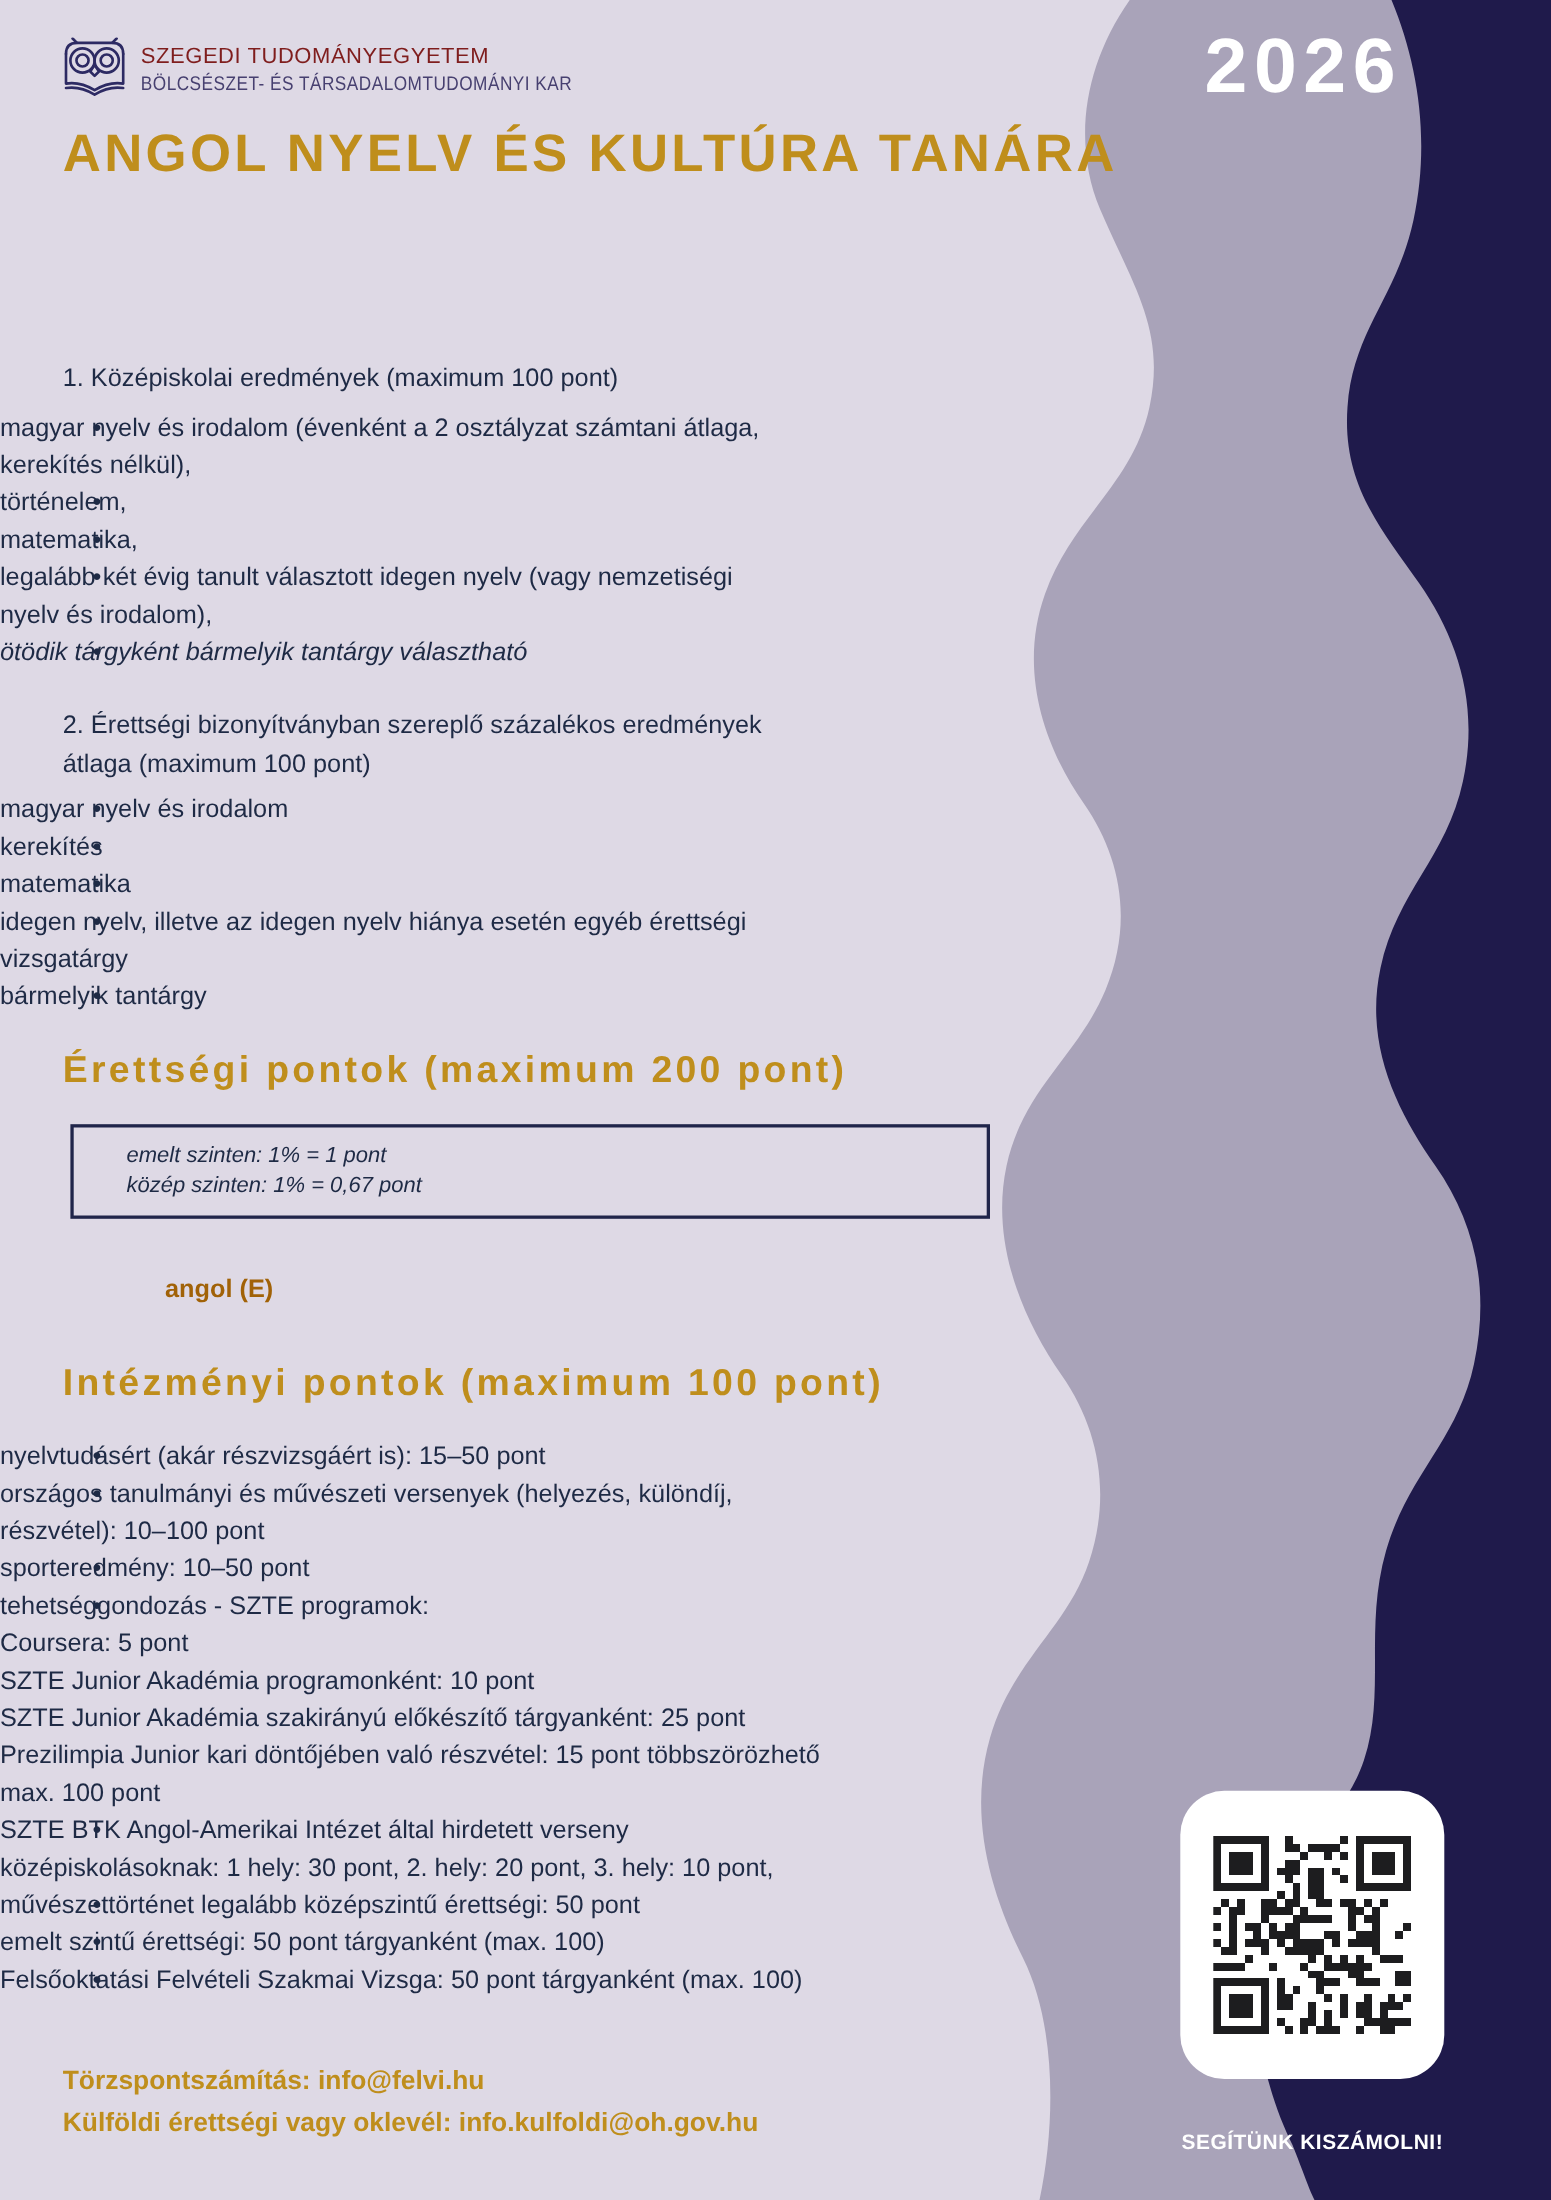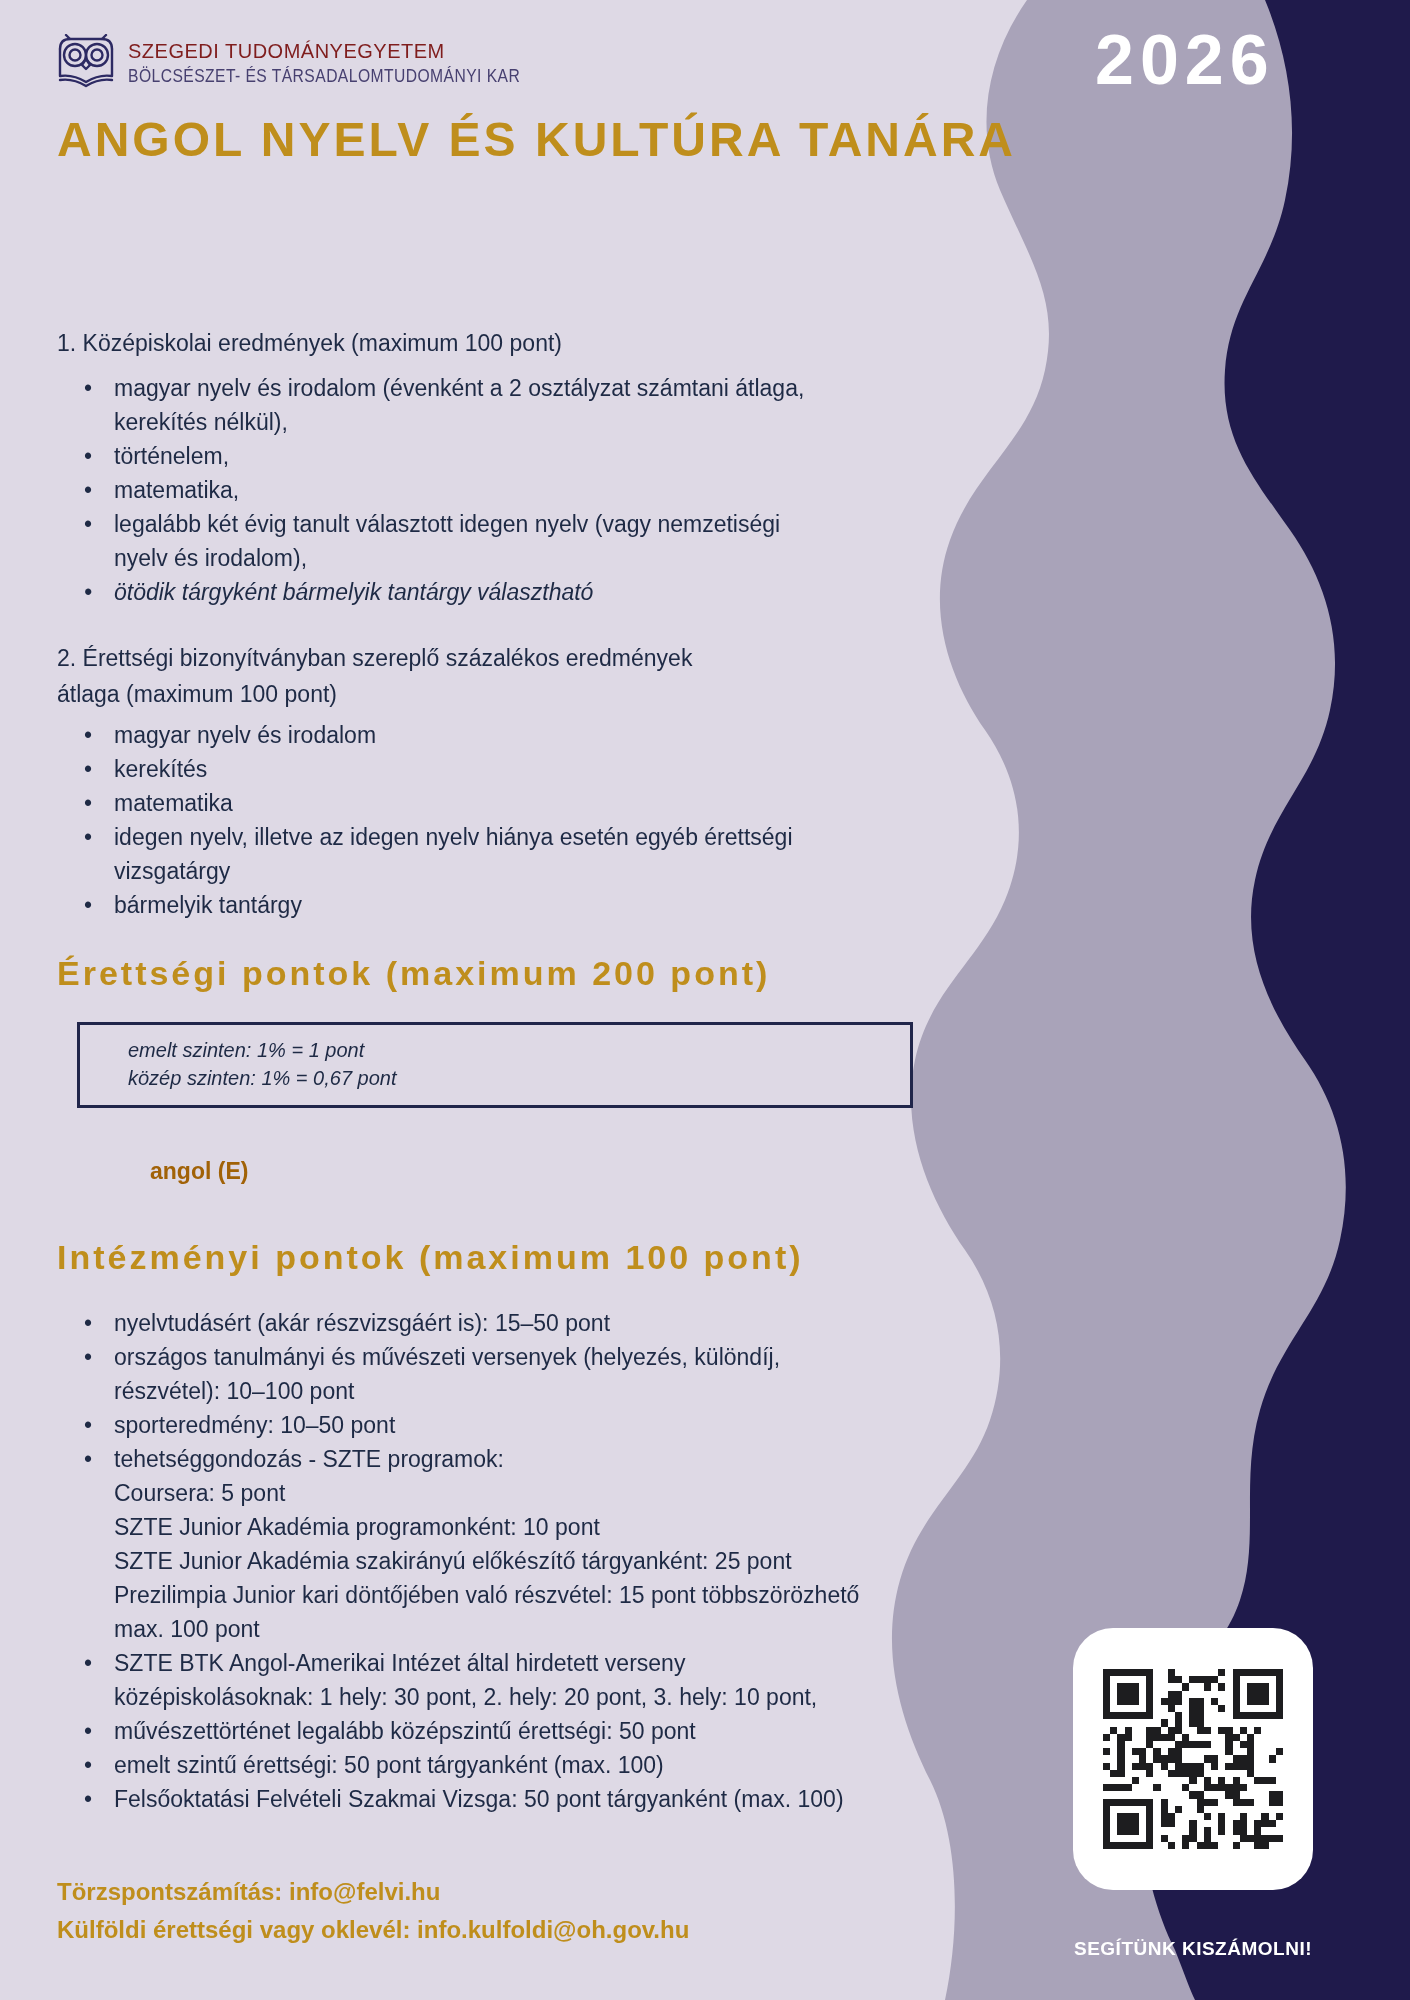--- a/index.html
+++ b/index.html
@@ -28,30 +28,30 @@
   .h-ere { top:954px; }
   .h-int { top:1238px; }
 
   .subhead { position:absolute; left:57px; font-size:23px; color:#1e2a45; }
   .sub1 { top:330px; }
   .sub2 { top:640px; line-height:36px; width:920px; }
   .b { font-weight:normal; }
 
   ul.blist { position:absolute; left:0; margin:0; padding:0; list-style:none;
              font-size:23px; color:#1e2a45; line-height:34px; width:1100px; }
-  ul.blist li { position:relative; padding-left:114px; white-space:pre-line; }
+  ul.blist li { position:relative; white-space:pre-line; }
   ul.blist li::before { content:"•"; position:absolute; left:84px; color:#1e2a45; }
   .ul1 { top:371px; }
   .ul2 { top:718px; line-height:35px; }
   .ul3 { top:1306px; }
   li.italic { font-style:italic; }
 
   .points-box { position:absolute; left:64px; top:1022px; width:836px; height:86px;
                 border:3px solid #20254a; box-sizing:border-box; padding:11px 0 12px 48px;
-                font-size:20px; font-style:italic; color:#1e2a45; line-height:28px;margin-left:13px; }
+                font-size:20px; font-style:italic; color:#1e2a45; line-height:28px; }
 
   .subject { position:absolute; left:114px; top:1158px; font-size:23px; font-weight:bold;
              color:#a16207;margin-left:36px; }
 
   .footer-line { position:absolute; left:57px; font-size:24px; font-weight:bold;
                  color:#bf8e1c; }
   .f1 { top:1878px; }
   .f2 { top:1916px; }
 
   .qr-box { position:absolute; left:1073px; top:1628px; width:240px; height:262px;

